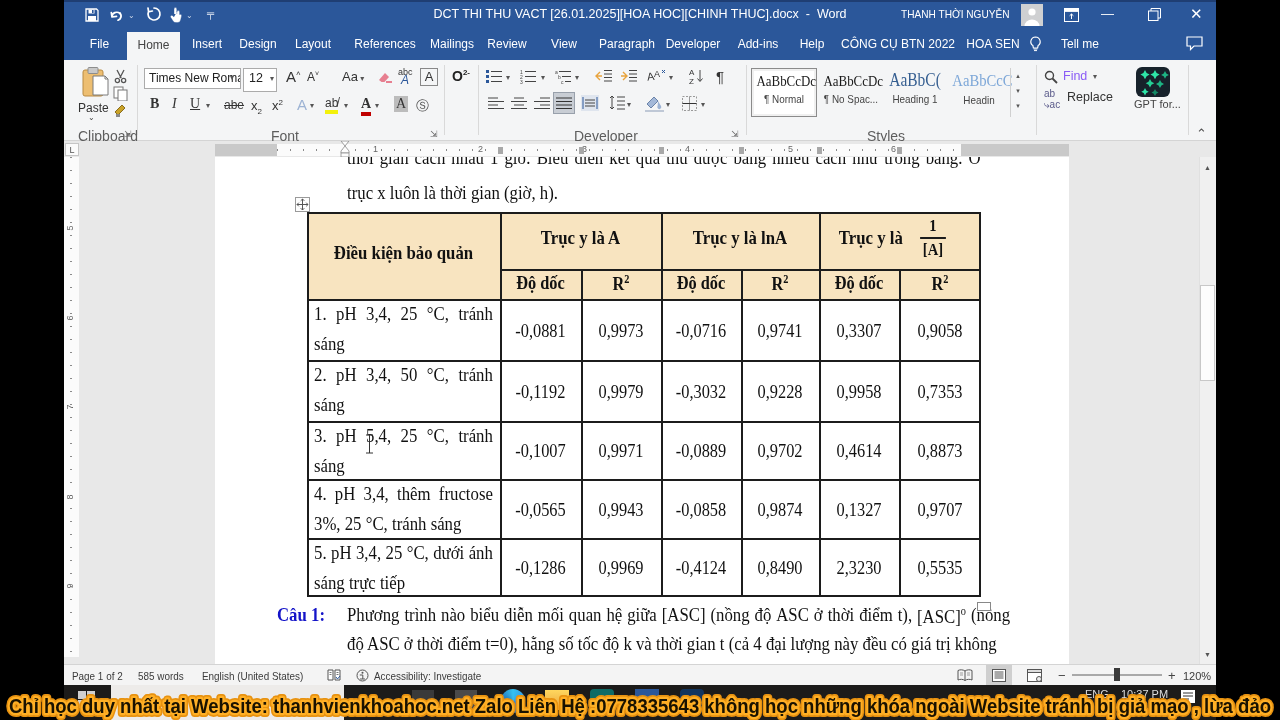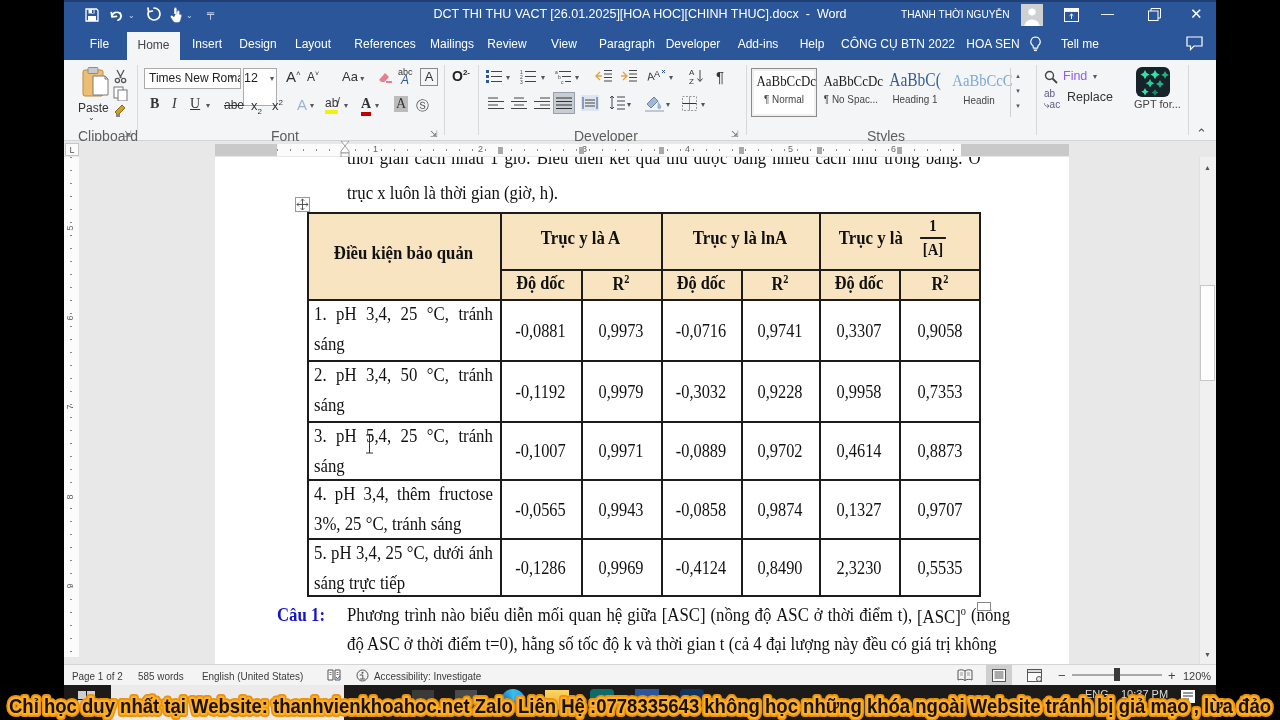--- a/index.html
+++ b/index.html
@@ -125,21 +125,21 @@
           <path d="M2 9 L9 2 l3 3 L5 12z" fill="#c9a227" stroke="#8a6d1d"></path>
           <path d="M9 2 l3 3" stroke="#8a6d1d"></path>
           <rect x="3" y="11" width="4" height="3" fill="#888"></rect>
         </svg>
       <span class="glabel" style="left:14px">Clipboard</span>
         <span class="launcher" style="left:60px">⇲</span>
       <div class="gsep" style="left:73px"></div>
 
       <div class="abs" style="left:80px;top:8px;width:97px;height:21px;background:#fff;border:1px solid #ababab;font-size:12px;color:#222;line-height:19px;padding-left:4px;white-space:nowrap;overflow:hidden">Times New Roma</div>
         <span class="abs" style="left:166px;top:13px;font-size:8px;color:#555">▾</span>
-      <div class="abs" style="left:179px;top:8px;width:34px;height:38px;background:#fff;border:1px solid #ababab;font-size:12.5px;color:#222;line-height:19px;">12<span style="float:right;margin-right:2px;font-size:8px;color:#555">▾</span></div>
+      <div class="abs" style="left:179px;top:8px;width:34px;height:24px;background:#fff;border:1px solid #ababab;font-size:12.5px;color:#222;line-height:19px;padding-left:5px">12<span style="float:right;margin-right:2px;font-size:8px;color:#555">▾</span></div>
       <span class="abs" style="left:222px;top:8px;font-size:15px;color:#333">A<sup style="font-size:8px">˄</sup></span>
       <span class="abs" style="left:243px;top:10px;font-size:12px;color:#333">A<sup style="font-size:7px">˅</sup></span>
       <span class="abs" style="left:278px;top:9px;font-size:13px;color:#333">Aa<span style="font-size:8px;color:#555"> ▾</span></span>
       <svg class="abs" style="left:313px;top:10px" width="16" height="15" viewBox="0 0 16 15">
           <path d="M2 10 L8 3 l4 4 -4.5 5 h-3z" fill="#e77f90"></path>
           <path d="M9 12 h6" stroke="#e77f90" stroke-width="2"></path>
         </svg>
       <span class="abs" style="left:334px;top:7px;font-size:9px;color:#333">abc</span>
         <span class="abs" style="left:337px;top:13px;font-size:12px;color:#2b579a;font-style:italic">A</span>
       <div class="abs" style="left:356px;top:8px;width:18px;height:18px;border:1px solid #888;text-align:center;font-size:13px;color:#333">A</div>

